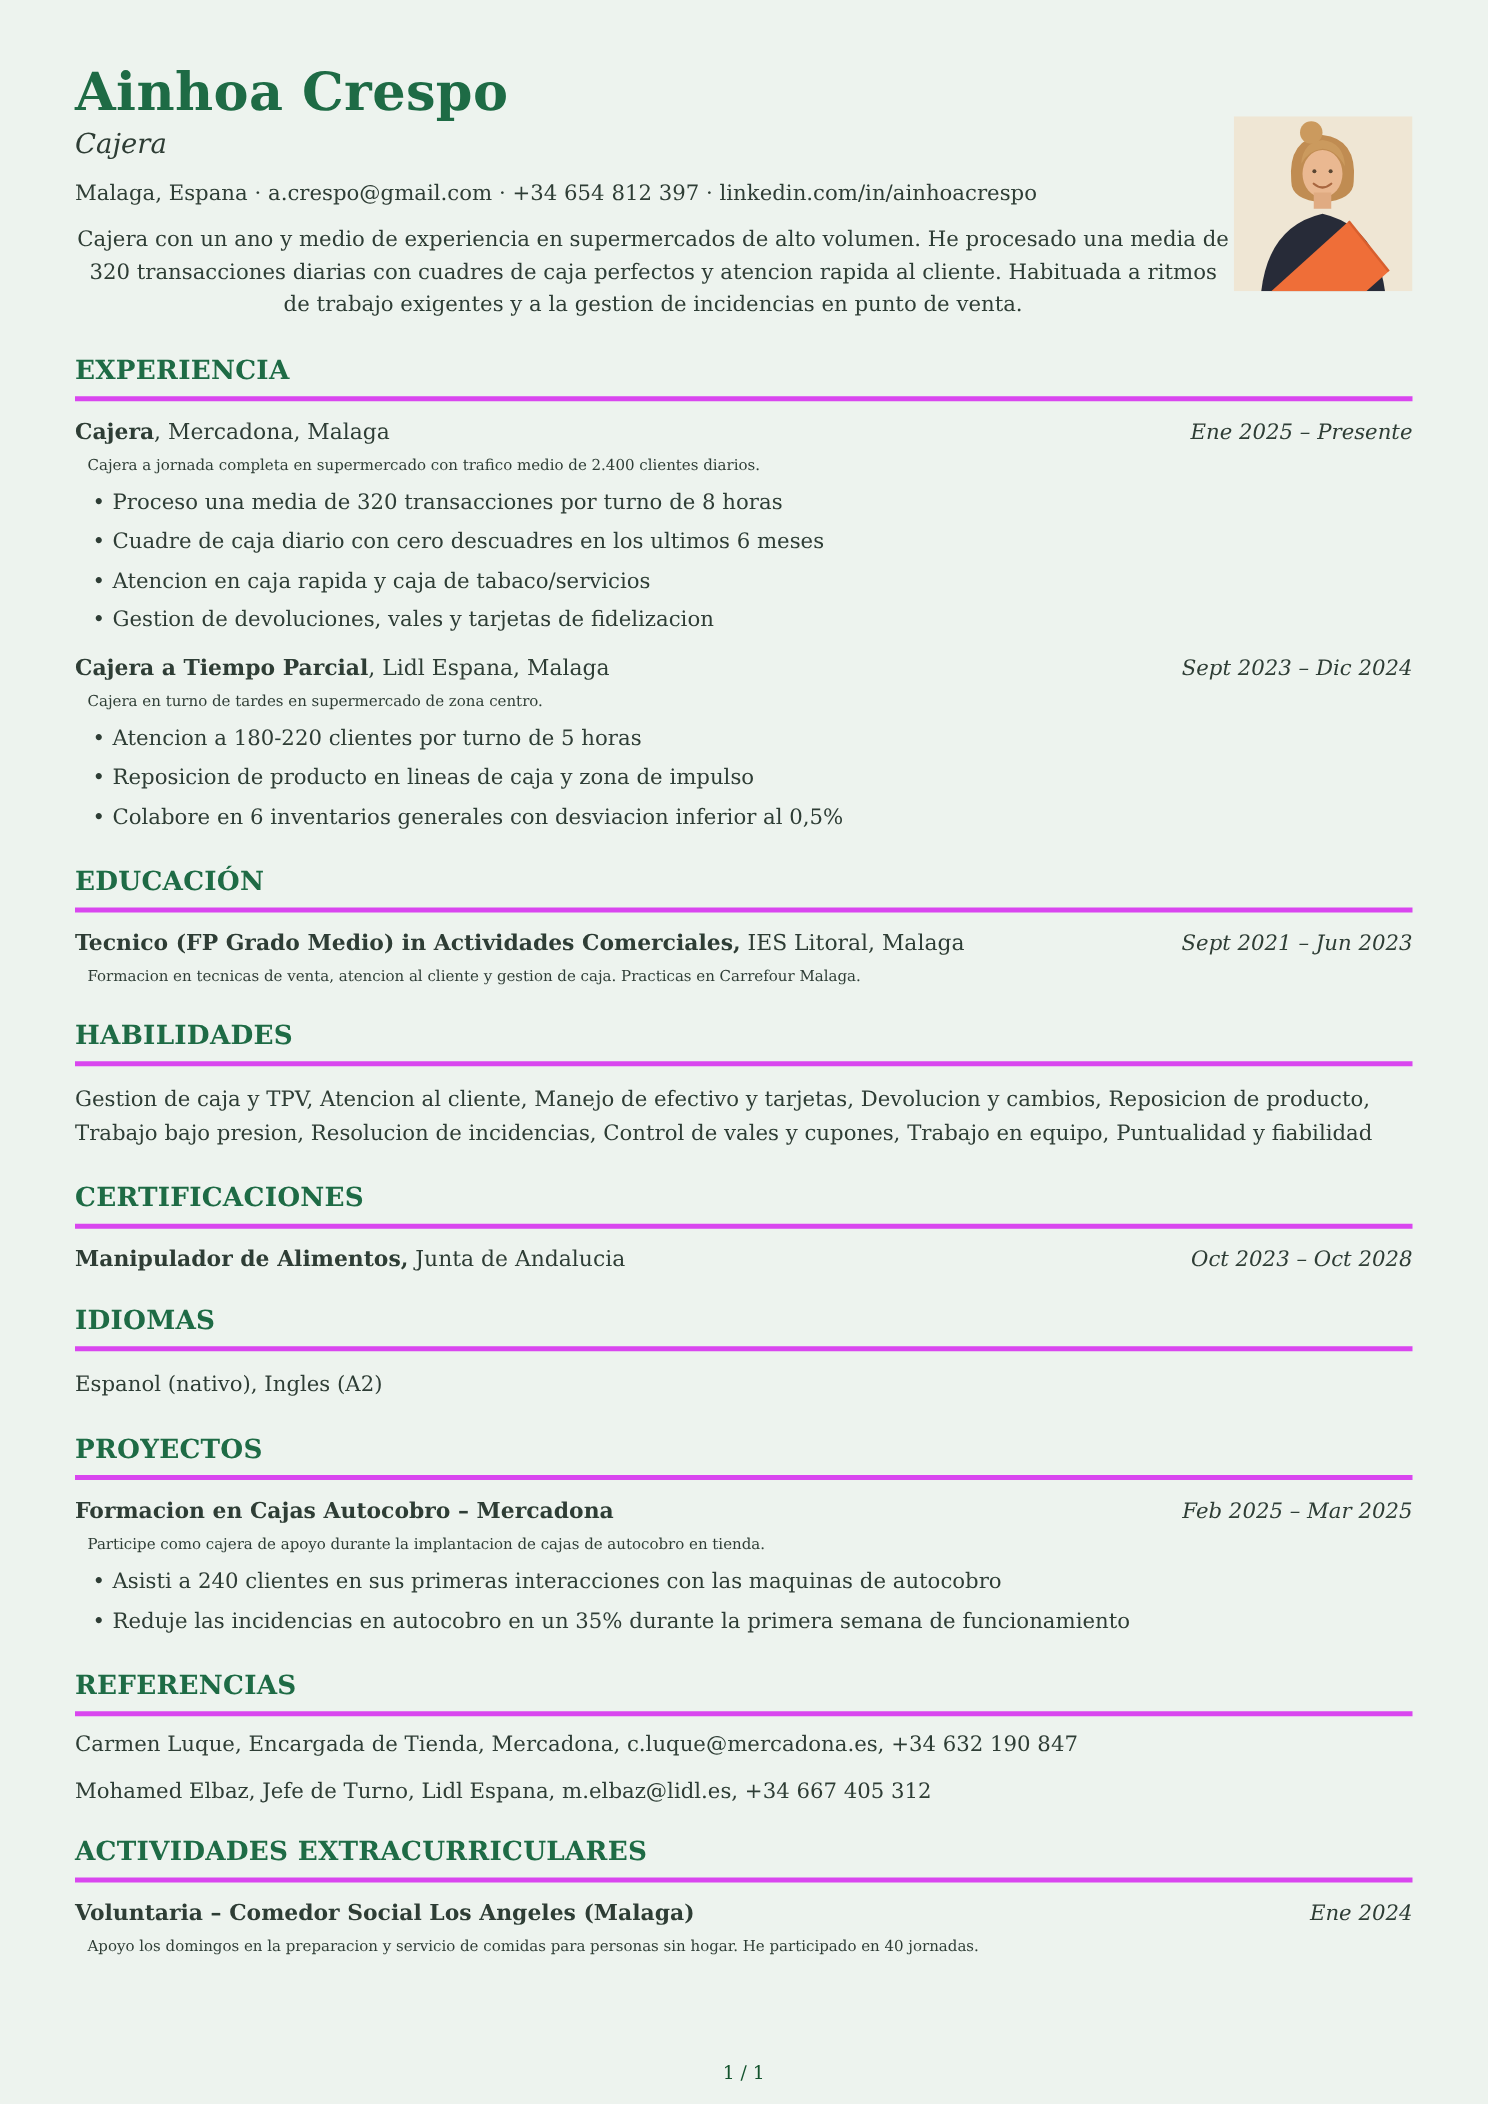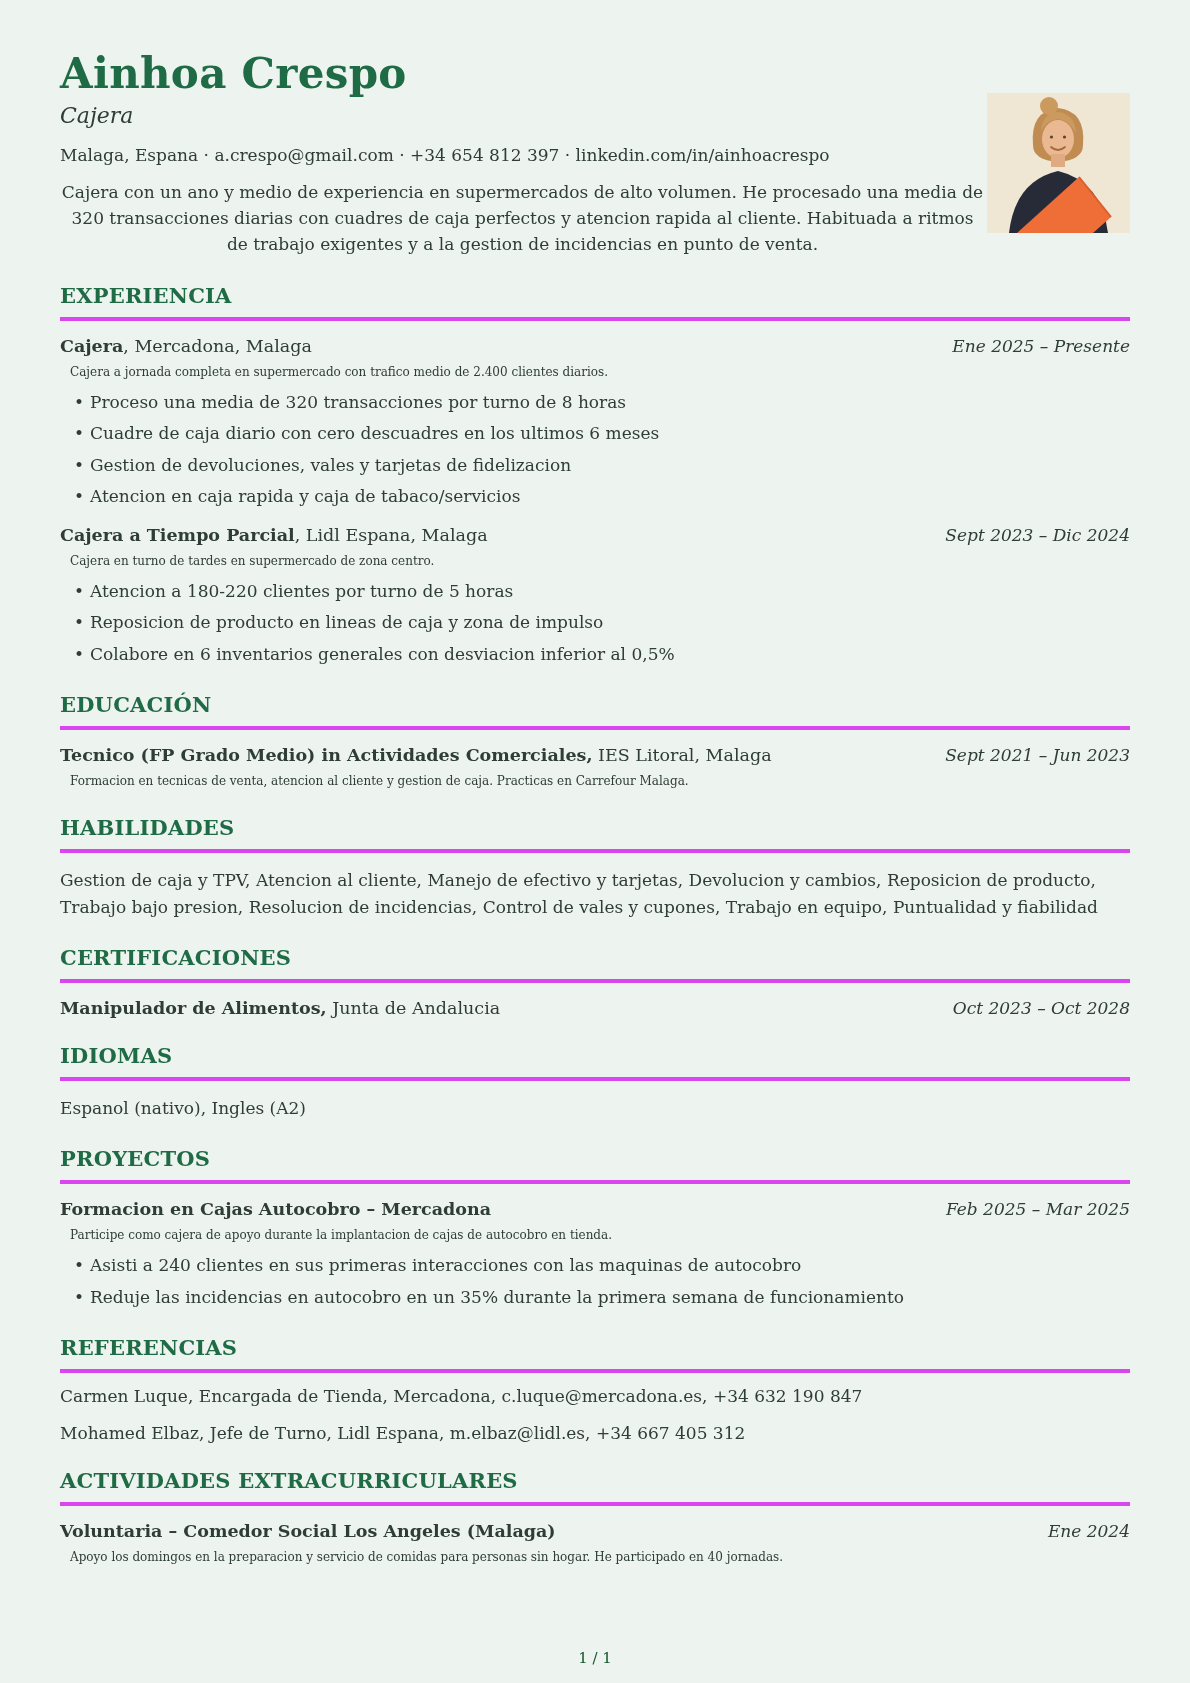--- a/index.html
+++ b/index.html
@@ -145,22 +145,22 @@
 
     <div class="entry">
       <div class="entry-head">
         <div class="entry-title"><strong>Cajera</strong><span>, Mercadona, Malaga</span></div>
         <div class="entry-date">Ene 2025 – Presente</div>
       </div>
       <p class="entry-desc">Cajera a jornada completa en supermercado con trafico medio de 2.400 clientes diarios.</p>
       <ul class="bullets">
         <li><span class="dot">•</span><span>Proceso una media de </span><strong>320 transacciones por turno</strong><span> de 8 horas</span></li>
         <li><span class="dot">•</span><span>Cuadre de caja diario con </span><strong>cero descuadres</strong><span> en los ultimos 6 meses</span></li>
+        <li><span class="dot">•</span><span>Atencion en caja rapida y caja de tabaco/servicios</span><strong></strong><span></span></li>
         <li><span class="dot">•</span><span>Gestion de devoluciones, vales y tarjetas de fidelizacion</span><strong></strong><span></span></li>
-        <li><span class="dot">•</span><span>Atencion en caja rapida y caja de tabaco/servicios</span><strong></strong><span></span></li>
       </ul>
     </div>
 
     <div class="entry">
       <div class="entry-head">
         <div class="entry-title"><strong>Cajera a Tiempo Parcial</strong><span>, Lidl Espana, Malaga</span></div>
         <div class="entry-date">Sept 2023 – Dic 2024</div>
       </div>
       <p class="entry-desc">Cajera en turno de tardes en supermercado de zona centro.</p>
       <ul class="bullets">

